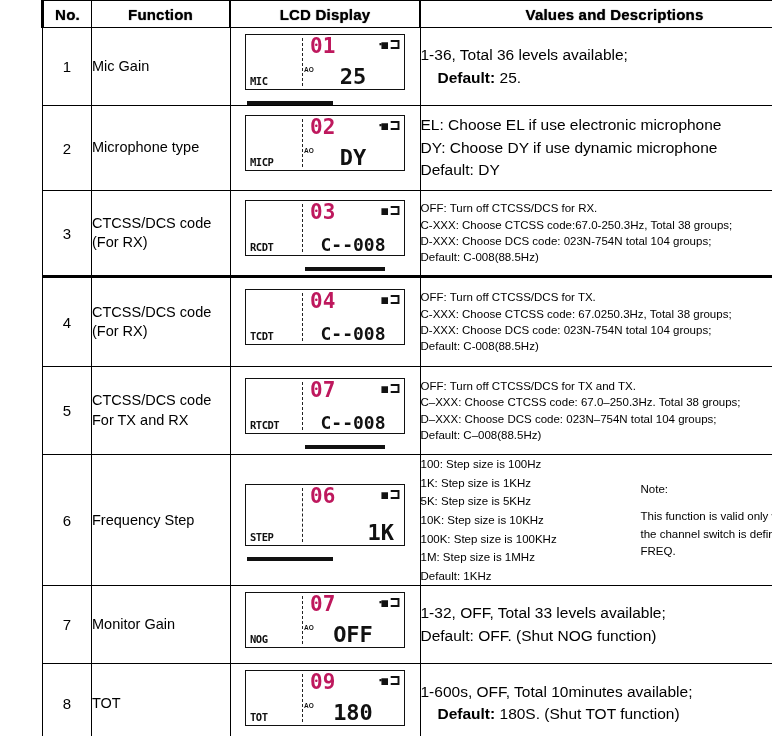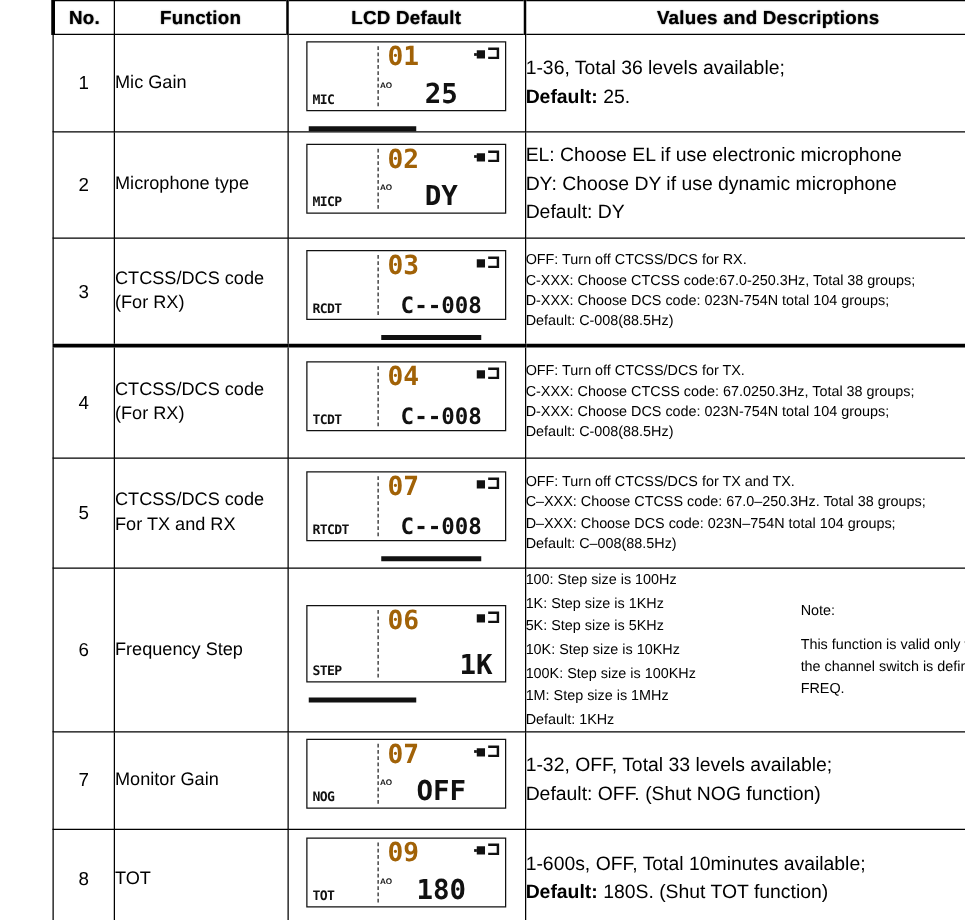--- a/index.html
+++ b/index.html
@@ -90,21 +90,21 @@
 
   
   .val-big {
     font-size: 15.5px;
     line-height: 1.45;
   }
   .val-small {
     font-size: 11.5px;
     line-height: 1.42;
   }
-  .val-big b, .val-small b { font-weight: bold; }
+  .val-big b, .val-small b { font-weight: bold; padding-left: 17px; }
 
   .two-col {
     display: flex;
     align-items: flex-start;
     gap: 8px;
     justify-content: flex-end;
   }
   .two-col .col-left  { flex: 0 0 212px; font-size: 11.5px; line-height: 1.62; }
   .two-col .col-right { flex: 1 1 auto; font-size: 11.5px; line-height: 1.55; padding-top: 26px; }
   .col-right .note-title { margin-bottom: 9px; }
@@ -189,21 +189,21 @@
   }
 
   .chan {
     position: absolute;
     left: 64px;
     top: 1px;
     font-family: "DejaVu Sans Mono", monospace;
     font-size: 21px;
     font-weight: bold;
     letter-spacing: 0px;
-    color: #a16207;
+    color: #be185d;
     line-height: 1;
   }
 
   .tx-ind {
     position: absolute;
     right: 22px;
     top: 4px;
     font-size: 9px;
     color: #111;
   }
@@ -258,21 +258,21 @@
 </head>
 <body>
 
 <div id="sheet">
 
   <table class="spec">
     <thead>
       <tr>
         <th class="h-no">No.</th>
         <th class="h-func">Function</th>
-        <th class="h-lcd">LCD Default</th>
+        <th class="h-lcd">LCD Display</th>
         <th class="h-values">Values and Descriptions</th>
       </tr>
     </thead>
 
     <tbody>
 
       <tr style="height:78px">
         <td class="c-no">1</td>
         <td class="c-func">Mic Gain</td>
         <td class="c-lcd">

